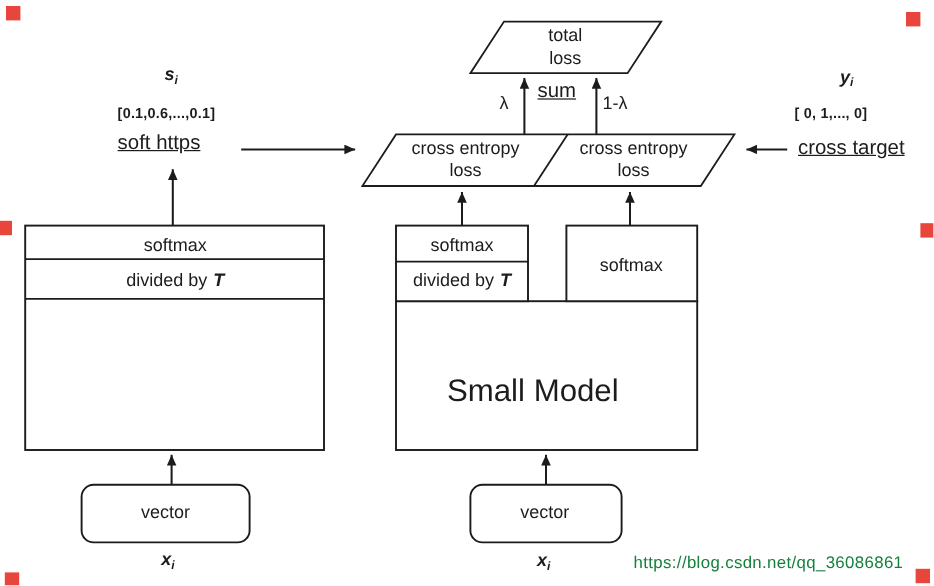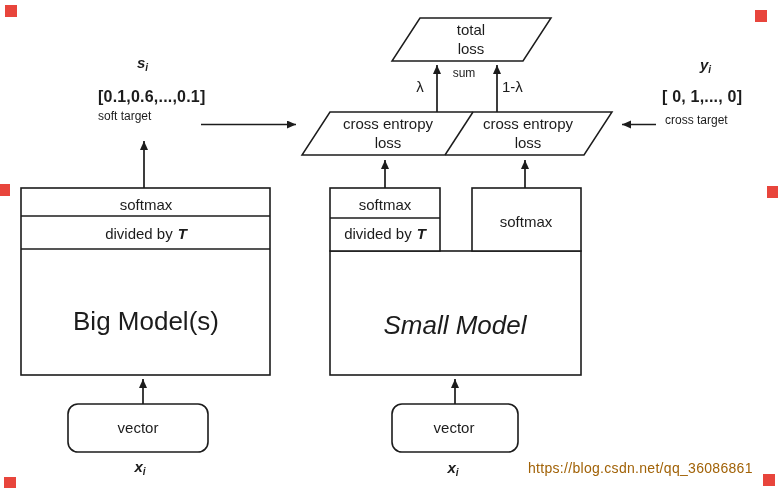--- a/index.html
+++ b/index.html
@@ -5,28 +5,28 @@
   html,body { margin:0; padding:0; background:#ffffff; }
   #stage {
     position:relative; width:778px; height:488px; overflow:hidden;
     background:#ffffff; font-family:"Liberation Sans", sans-serif;
     color:#1c1c1c;
   }
   #shapes { position:absolute; left:0; top:0; }
   .txt { position:absolute; white-space:nowrap; line-height:1.2; }
   .ctr { transform:translateX(-50%); text-align:center; }
   .f15 { font-size:15px; }
-  .f16 { font-size:12px; }
-  .vals { font-size:16px; font-weight:bold; letter-spacing:0.2px; }
+  .f16 { font-size:17px;text-decoration:underline; }
+  .vals { font-size:12px; font-weight:bold; letter-spacing:0.2px; }
   .node-name { font-size:26px; }
   .two-line { line-height:19px; }
   .sym-base { font-style:italic; font-weight:bold; font-size:15px; }
   .sym-sub  { font-style:italic; font-weight:bold; font-size:10px; vertical-align:-3px; }
   .temp { font-style:italic; font-weight:bold; margin-left:5px; }
-  .watermark { position:absolute; left:528px; top:460px; font-size:14px; color:#a16207; letter-spacing:0.3px; }
+  .watermark { position:absolute; left:528px; top:460px; font-size:14px; color:#15803d; letter-spacing:0.3px; }
   .mark { position:absolute; width:12px; height:12px; background:#e8453c; }
 </style>
 </head>
 <body>
 
 <div id="stage">
 
   <svg id="shapes" width="778" height="488" viewBox="0 0 778 488">
     <defs>
       <marker id="ah" markerUnits="userSpaceOnUse" markerWidth="10" markerHeight="9" refX="9" refY="4" orient="auto">
@@ -77,40 +77,39 @@
   </div>
   <div class="txt ctr f15 two-line" style="left:528px; top:114px;">
     <div>cross entropy</div>
     <div>loss</div>
   </div>
 
   <div class="txt" style="left:137px; top:53px;">
     <span class="sym-base">s</span><span class="sym-sub">i</span>
   </div>
   <div class="txt vals" style="left:98px; top:87px;">[0.1,0.6,...,0.1]</div>
-  <div class="txt f16" style="left:98px; top:109px;">soft target</div>
+  <div class="txt f16" style="left:98px; top:109px;">soft https</div>
 
   <div class="txt" style="left:700px; top:55px;text-align:center;">
     <span class="sym-base">y</span><span class="sym-sub">i</span>
   </div>
   <div class="txt vals" style="left:662px; top:87px;text-align:center;">[ 0, 1,..., 0]</div>
   <div class="txt f16" style="left:665px; top:113px;">cross target</div>
 
   <div class="txt ctr f15" style="left:146px; top:196px;">softmax</div>
   <div class="txt ctr f15" style="left:146px; top:225px;">
     <span>divided by</span><span class="temp">T</span>
   </div>
-  <div class="txt ctr node-name" style="left:146px; top:306px;">Big Model(s)</div>
 
   <div class="txt ctr f15" style="left:385px; top:196px;">softmax</div>
   <div class="txt ctr f15" style="left:385px; top:225px;">
     <span>divided by</span><span class="temp">T</span>
   </div>
   <div class="txt ctr f15" style="left:526px; top:213px;">softmax</div>
-  <div class="txt ctr node-name" style="left:455px; top:310px;font-style:italic;">Small Model</div>
+  <div class="txt ctr node-name" style="left:444px; top:310px;">Small Model</div>
 
   <div class="txt ctr f15" style="left:138px; top:419px;">vector</div>
   <div class="txt ctr f15" style="left:454px; top:419px;">vector</div>
   <div class="txt ctr" style="left:140px; top:457px;">
     <span class="sym-base">x</span><span class="sym-sub">i</span>
   </div>
   <div class="txt ctr" style="left:453px; top:458px;">
     <span class="sym-base">x</span><span class="sym-sub">i</span>
   </div>
 

